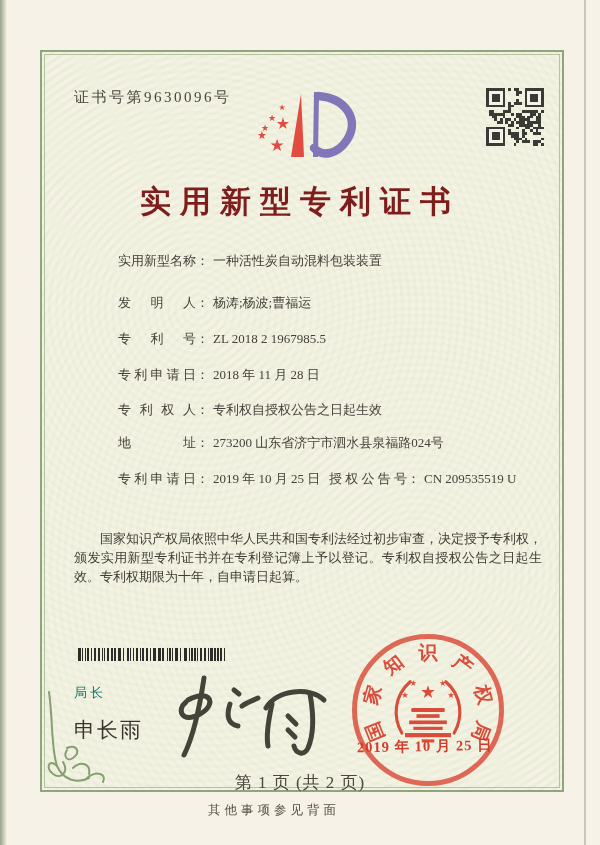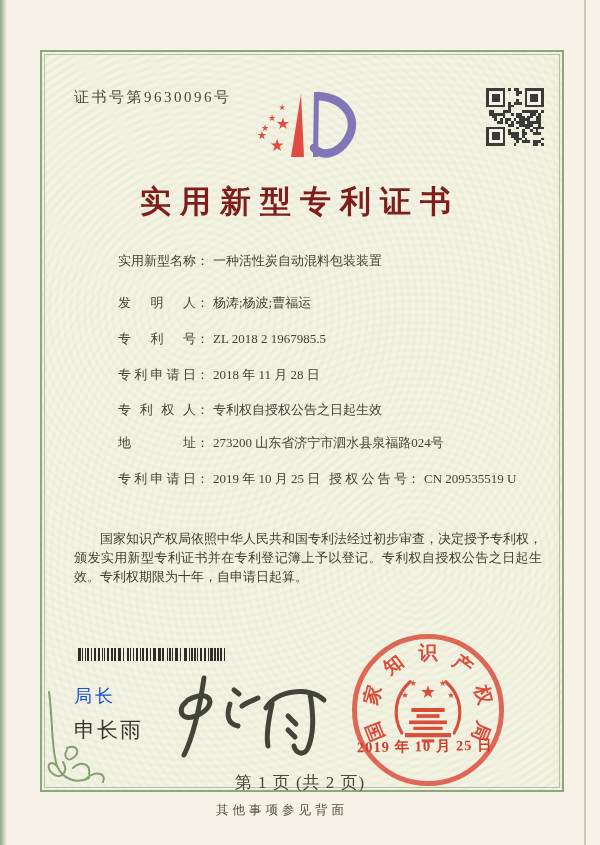--- a/index.html
+++ b/index.html
@@ -28,35 +28,35 @@
     letter-spacing:9px;color:#7f1d1d;white-space:nowrap;}
   .row{left:74px;font-size:13px;color:#45413a;white-space:nowrap;margin-left:44px;}
   .row .lbl{display:inline-block;width:78px;text-align:justify;text-align-last:justify;}
   .row .colon{display:inline-block;}
   .row .val{margin-left:4px;}
   .grant-g2{position:absolute;left:211px;top:0;white-space:nowrap;}
   .paragraphs{left:74px;top:497px;width:468px;font-size:13px;line-height:19px;
     color:#403c35;text-align:justify;margin-top:32px;}
   .paragraphs p{margin:0;text-indent:2em;}
   .barcode{left:78px;top:647px;width:150px;height:14px;}
-  .signer-title{left:74px;top:684px;font-size:18px;letter-spacing:3px;color:#1d4ed8;}
+  .signer-title{left:74px;top:684px;font-size:13px;letter-spacing:3px;color:#0f766e;}
   .signer-name{left:74px;top:716px;font-size:21px;letter-spacing:2px;color:#38342e;}
   .signature{left:158px;top:660px;width:215px;height:105px;}
   .seal{left:352px;top:634px;width:152px;height:152px;opacity:.92;}
   .seal-ring{position:absolute;inset:0;border:5px solid rgba(216,58,42,.82);border-radius:50%;}
   .seal-char{position:absolute;left:50%;top:50%;font-size:19px;font-weight:700;color:#d8402e;
     font-family:"Liberation Serif","DejaVu Serif",serif;}
   .emblem{position:absolute;left:50%;top:50%;transform:translate(-50%,-50%);}
   .emblem text{fill:#d8402e;}
   .seal-date{left:357px;top:737px;font-size:14.5px;font-weight:700;color:#d23b2a;
     letter-spacing:1px;transform:rotate(-1deg);z-index:3;}
   .page-info{left:40px;top:771px;width:520px;text-align:center;font-size:17px;
     letter-spacing:1px;color:#4a463e;}
   .footer-note{left:0;top:802px;width:548px;text-align:center;font-size:12.5px;
-    letter-spacing:4px;color:#52503f;margin-left:8px;}
+    letter-spacing:4px;color:#52503f;}
   .ornament{left:43px;top:690px;}
 </style>
 </head>
 <body>
 
 <div class="abs scan-edge-left"></div>
 <div class="abs scan-edge-right"></div>
 
 <div class="abs frame"></div>
 

